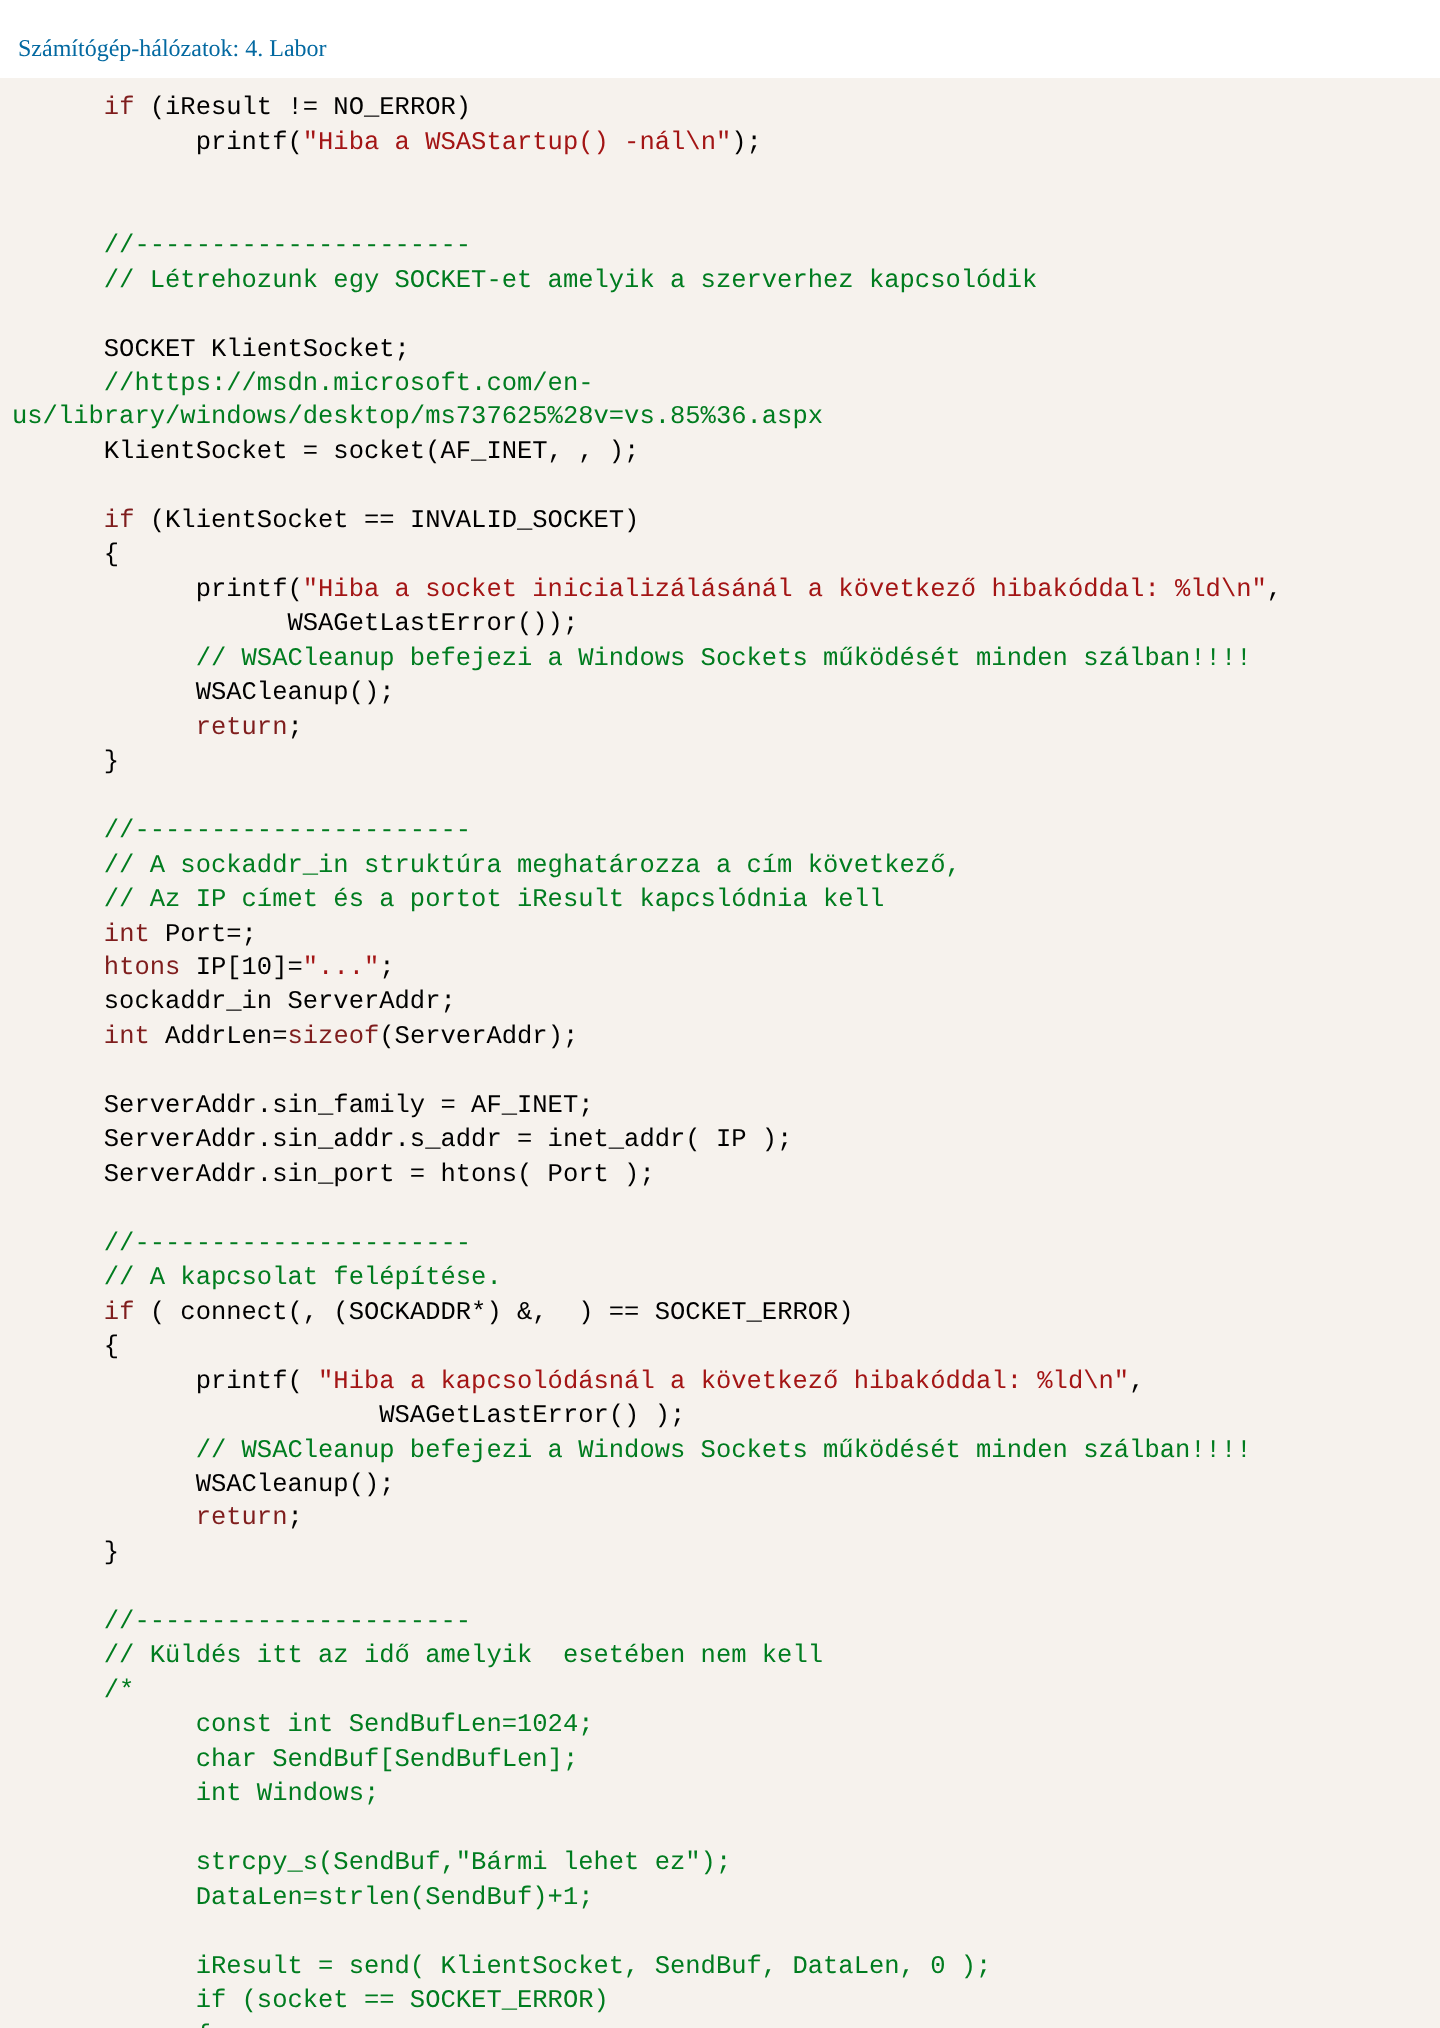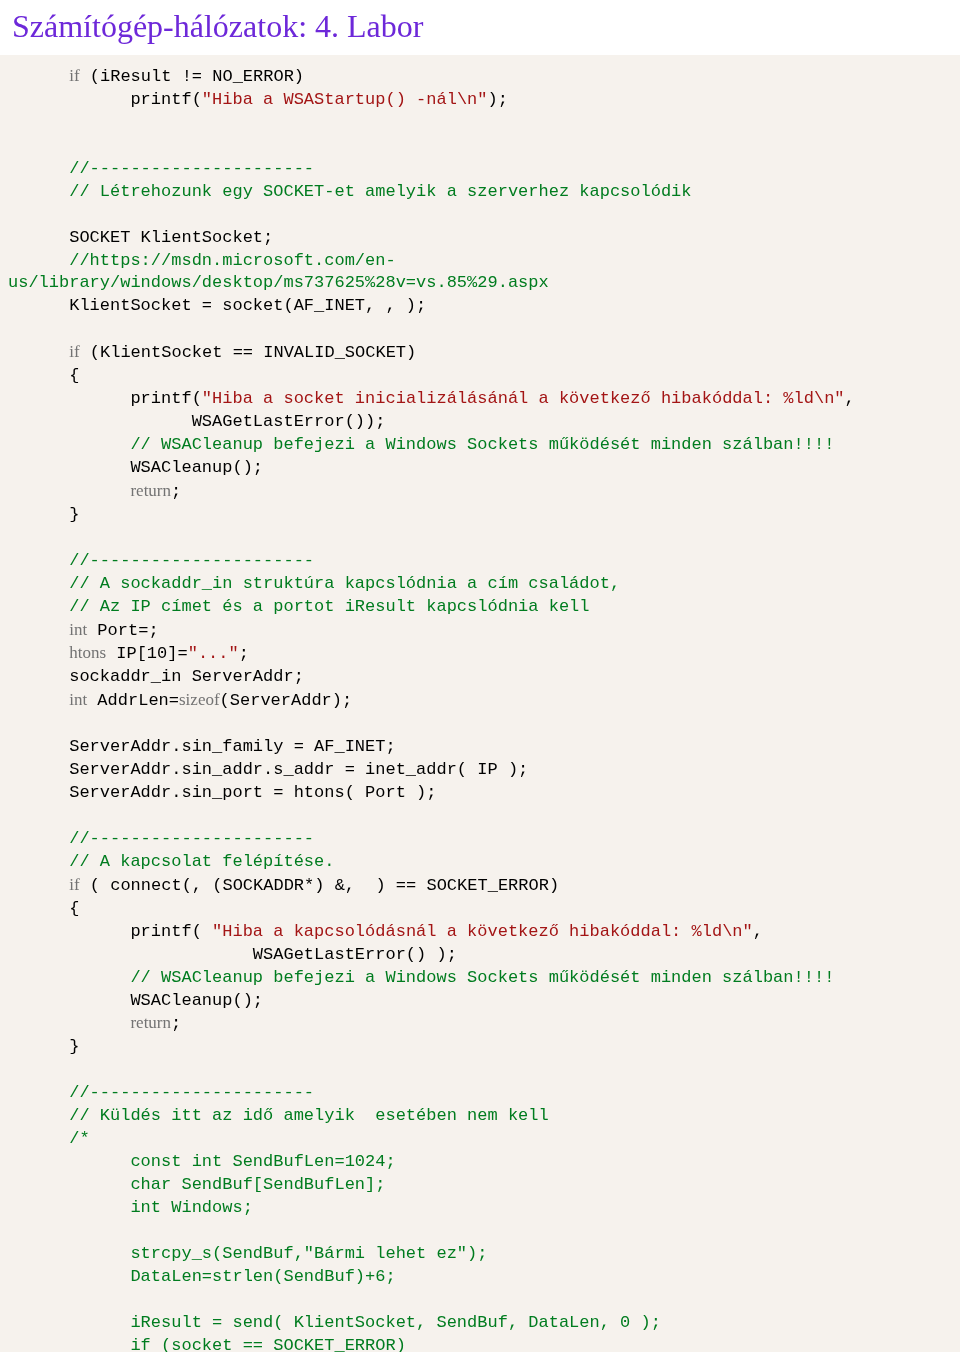--- a/index.html
+++ b/index.html
@@ -9,68 +9,68 @@
     font-family: "Times New Roman", Times, serif;
     width: 960px;
   }
   .page {
     width: 960px;
     min-height: 1352px;
     box-sizing: border-box;
     padding: 0;
   }
   .page-header {
-    font-size: 32px;
-    padding: 8px 12px 10px 12px;
-    color: #6d28d9;
+    font-size: 16px;
+    padding: 24px 12px 10px 12px;
+    color: #0369a1;
   }
   .code-block {
     background: #f6f2ed;
     margin: 0;
     padding: 10px 8px 10px 8px;
     font-family: Consolas, "Courier New", monospace;
     font-size: 17px;
     line-height: 1.35;
     white-space: pre;
     color: #000;
     overflow: hidden;
   }
-  .kw { color: #737373; font-family: Liberation Serif, serif; }        
+  .kw { color: #7f1d1d; }        
   .str { color: #a31515; }       
   .cmt { color: #007c1f; }
 </style>
 </head>
 <body>
 
 <div class="page">
   <div class="page-header">Számítógép-hálózatok: 4. Labor</div>
 
   <pre class="code-block">      <span class="kw">if</span><span> (iResult != NO_ERROR)</span>
 <span>            printf(</span><span class="str">"Hiba a WSAStartup() -nál\n"</span><span>);</span>
 
 
 <span class="cmt">      //----------------------</span>
 <span class="cmt">      // Létrehozunk egy SOCKET-et amelyik a szerverhez kapcsolódik</span>
 
 <span>      SOCKET KlientSocket;</span>
 <span class="cmt">      //https://msdn.microsoft.com/en-</span>
-<span class="cmt">us/library/windows/desktop/ms737625%28v=vs.85%29.aspx</span>
+<span class="cmt">us/library/windows/desktop/ms737625%28v=vs.85%36.aspx</span>
 <span>      KlientSocket = socket(AF_INET, , );</span>
 
       <span class="kw">if</span><span> (KlientSocket == INVALID_SOCKET)</span>
 <span>      {</span>
 <span>            printf(</span><span class="str">"Hiba a socket inicializálásánál a következő hibakóddal: %ld\n"</span><span>,</span>
 <span>                  WSAGetLastError());</span>
 <span class="cmt">            // WSACleanup befejezi a Windows Sockets működését minden szálban!!!!</span>
 <span>            WSACleanup();</span>
             <span class="kw">return</span><span>;</span>
 <span>      }</span>
 
 <span class="cmt">      //----------------------</span>
-<span class="cmt">      // A sockaddr_in struktúra kapcslódnia a cím családot,</span>
+<span class="cmt">      // A sockaddr_in struktúra meghatározza a cím következő,</span>
 <span class="cmt">      // Az IP címet és a portot iResult kapcslódnia kell</span>
       <span class="kw">int</span><span> Port=;</span>
       <span class="kw">htons</span><span> IP[10]=</span><span class="str">"..."</span><span>;</span>
 <span>      sockaddr_in ServerAddr;</span>
       <span class="kw">int</span><span> AddrLen=</span><span class="kw">sizeof</span><span>(ServerAddr);</span>
 
 <span>      ServerAddr.sin_family = AF_INET;</span>
 <span>      ServerAddr.sin_addr.s_addr = inet_addr( IP );</span>
 <span>      ServerAddr.sin_port = htons( Port );</span>
 
@@ -86,18 +86,18 @@
 <span>      }</span>
 
 <span class="cmt">      //----------------------</span>
 <span class="cmt">      // Küldés itt az idő amelyik  esetében nem kell </span>
 <span class="cmt">      /*</span>
 <span class="cmt">            const int SendBufLen=1024;</span>
 <span class="cmt">            char SendBuf[SendBufLen];</span>
 <span class="cmt">            int Windows;</span>
 
 <span class="cmt">            strcpy_s(SendBuf,"Bármi lehet ez");</span>
-<span class="cmt">            DataLen=strlen(SendBuf)+6;</span>
+<span class="cmt">            DataLen=strlen(SendBuf)+1;</span>
 
 <span class="cmt">            iResult = send( KlientSocket, SendBuf, DataLen, 0 );</span>
 <span class="cmt">            if (socket == SOCKET_ERROR)</span>
 <span class="cmt">            {</span></pre>
 </div>
 
 </body></html>

